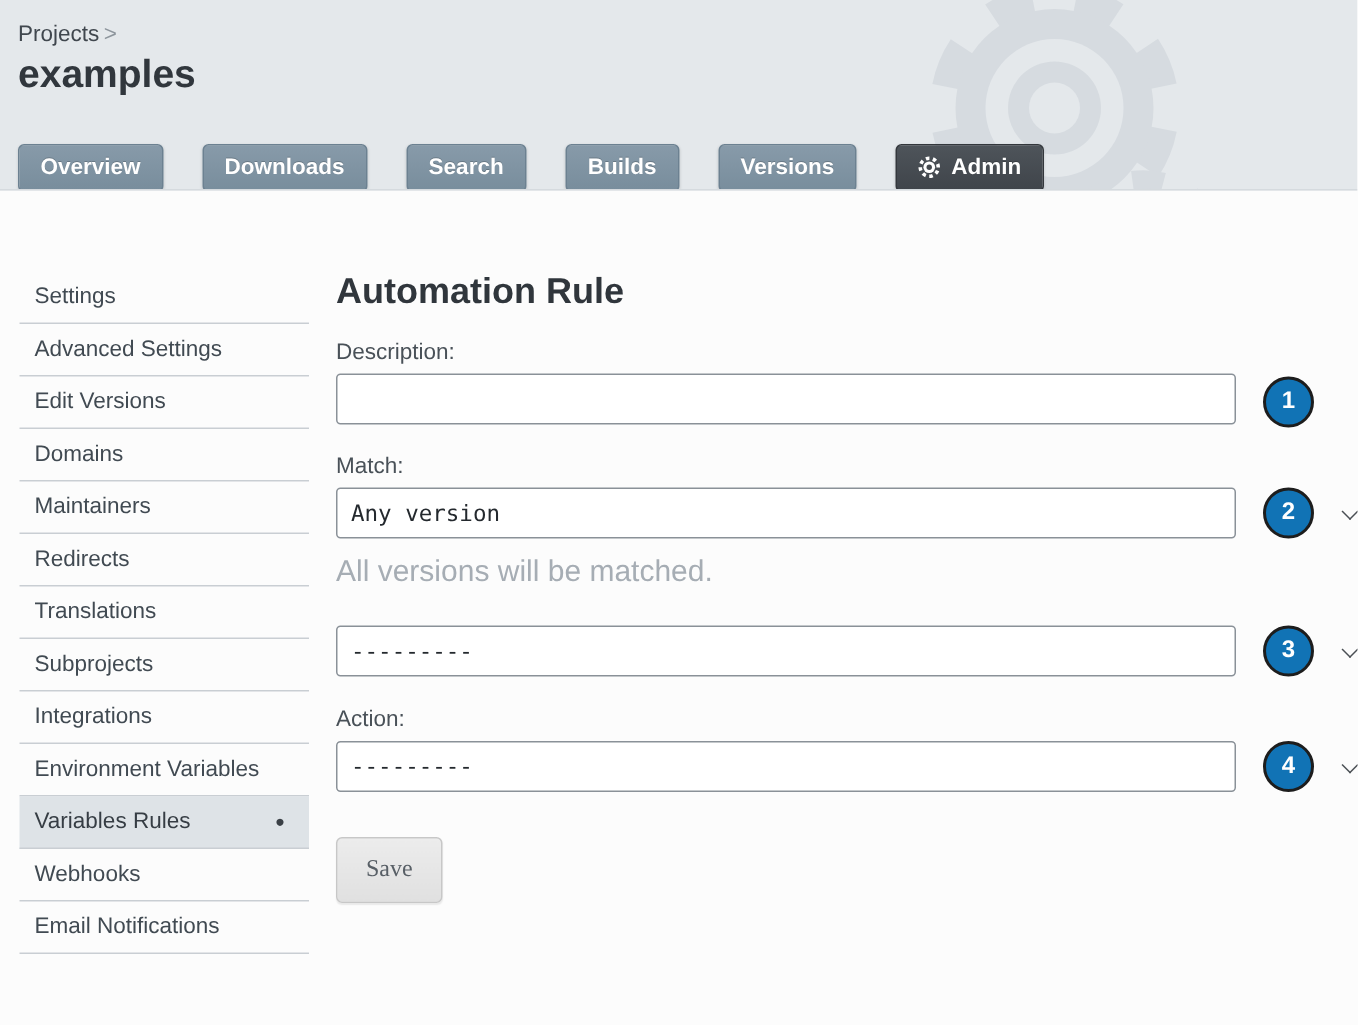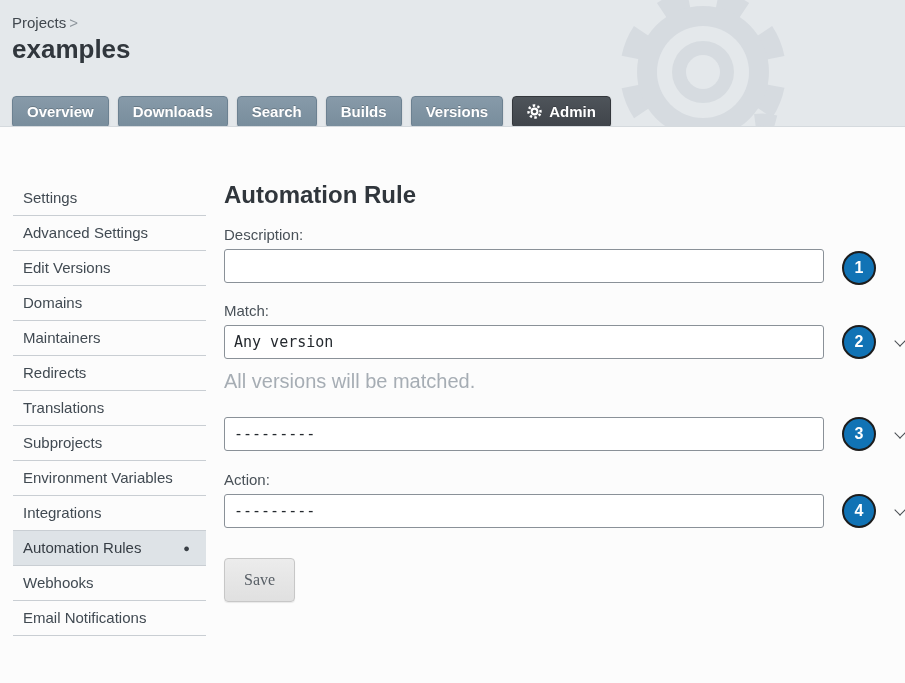--- a/index.html
+++ b/index.html
@@ -23,21 +23,21 @@
   .breadcrumb { font-size: 15px; color: #40474e; }
   .breadcrumb a { color: #40474e; text-decoration: none; }
   .breadcrumb .sep { color: #8d959c; margin-left: 3px; }
   .project-title {
     font-size: 26px;
     font-weight: bold;
     color: #31373d;
     margin-top: 3px;
     line-height: 30px;
   }
-  .nav-row { margin-top: 32px; display: flex; gap: 9px; }
+  .nav-row { margin-top: 32px; display: flex; gap: 26px; }
   .nav-btn {
     display: inline-flex;
     align-items: center;
     gap: 7px;
     padding: 6px 14px 7px 14px;
     font-size: 15px;
     font-weight: bold;
     font-family: "Liberation Sans", sans-serif;
     color: #fff;
     text-shadow: 0 -1px 0 rgba(0,0,0,0.2);
@@ -234,27 +234,27 @@
       <li>
           <span>Redirects</span>
         </li>
       <li>
           <span>Translations</span>
         </li>
       <li>
           <span>Subprojects</span>
         </li>
       <li>
+          <span>Integrations</span>
+        </li>
+      <li>
           <span>Environment Variables</span>
         </li>
-      <li>
-          <span>Integrations</span>
-        </li>
       <li class="active">
-        <span>Automation Rules</span>
+        <span>Variables Rules</span>
         <span class="dot">●</span>
       </li>
       <li>
           <span>Webhooks</span>
         </li>
       <li>
           <span>Email Notifications</span>
         </li>
 
     </ul>

